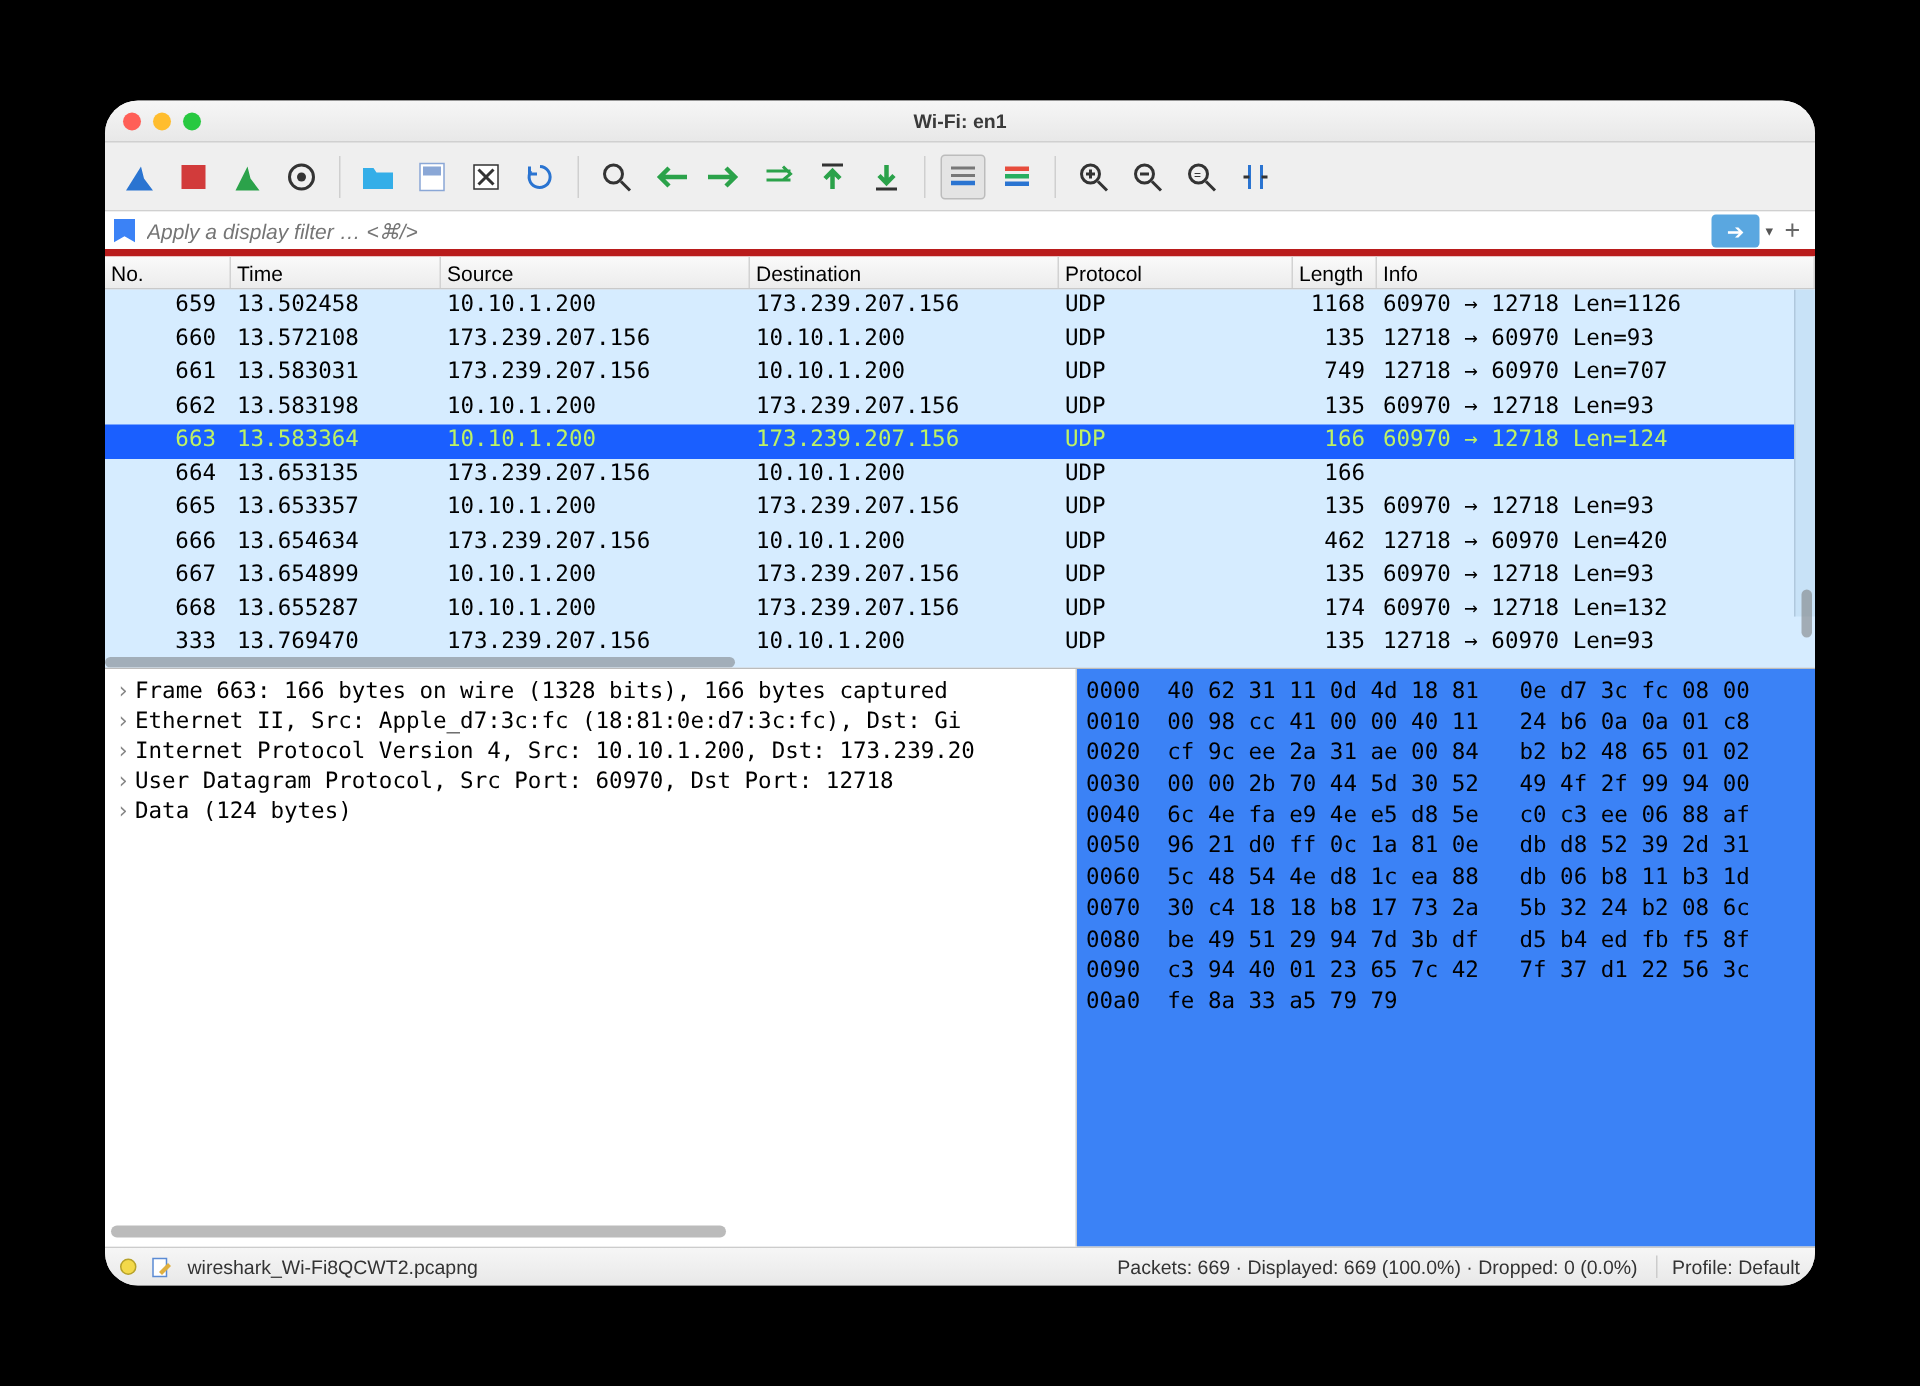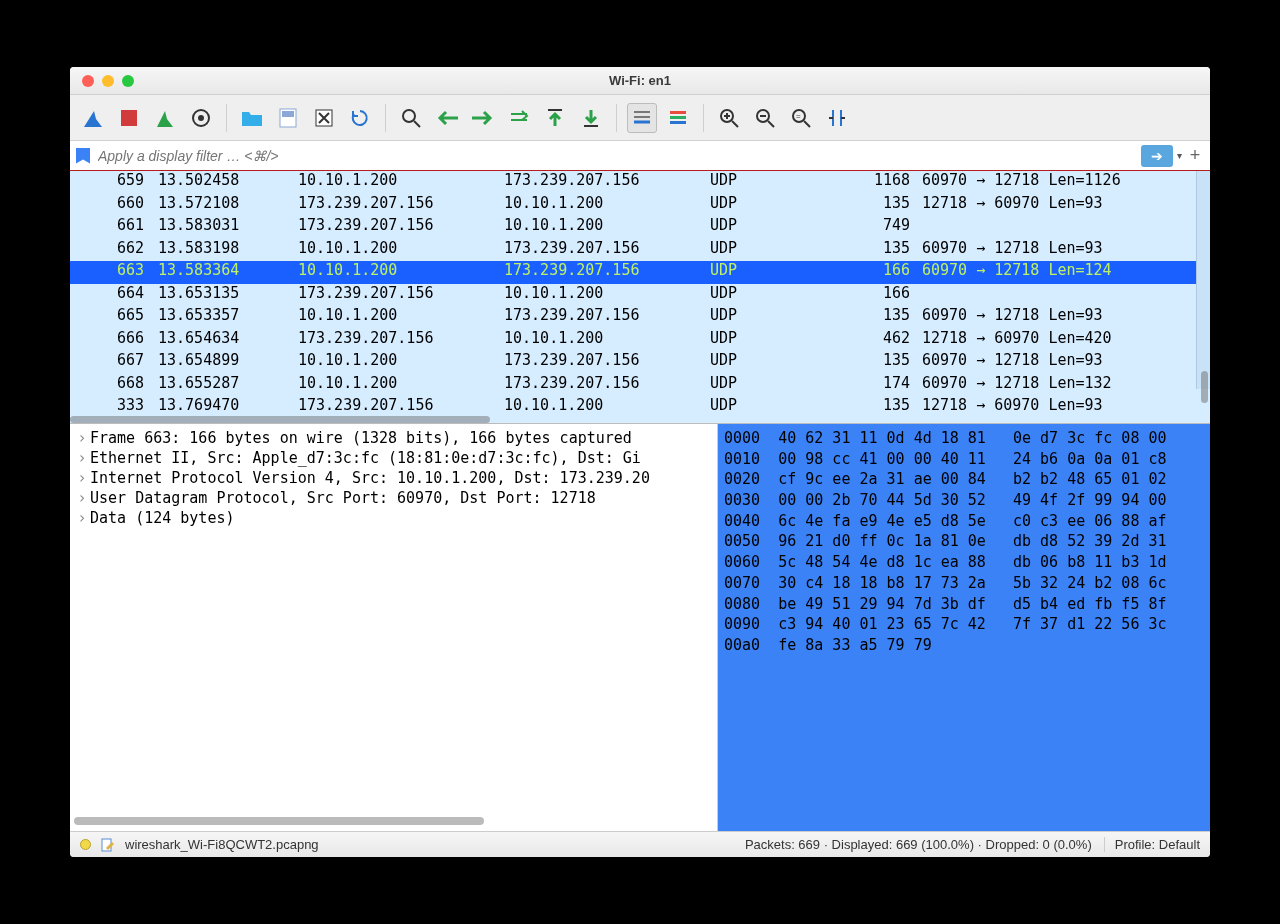--- a/index.html
+++ b/index.html
@@ -9,21 +9,21 @@
     height: 924px;
     font-family: -apple-system, "Helvetica Neue", Arial, sans-serif;
     display: flex;
     align-items: center;
     justify-content: center;
   }
   .window {
     width: 1140px;
     height: 790px;
     background: #ececec;
-    border-radius: 4px;
+    border-radius: 22px;
     box-shadow: 0 20px 60px rgba(0,0,0,.5);
     display: flex;
     flex-direction: column;
     overflow: hidden;
   }
   .titlebar {
     height: 28px;
     background: linear-gradient(#f6f6f6,#e8e8e8);
     display:flex;
     align-items:center;
@@ -48,21 +48,21 @@
   .tb-sep{width:1px;height:28px;background:#cfcfcf;margin:0 4px;}
   .tb-btn{width:30px;height:30px;display:flex;align-items:center;justify-content:center;border-radius:3px;cursor:pointer;}
   .icon{display:block;}
   .filterbar{
     height:30px;
     display:flex;
     align-items:center;
     padding:2px 6px;
     gap:4px;
     background:#fff;
-    border-bottom:1px solid #b91c1c;
+    border-bottom:5px solid #b91c1c;
   }
   .bookmark{width:14px;height:16px;background:#3b82f6;clip-path:polygon(0 0,100% 0,100% 100%,50% 75%,0 100%);}
   .filter-input{
     flex:1;
     border:none;
     outline:none;
     font-size:14px;
     color:#555;
     height:24px;
     padding:0 4px;
@@ -294,20 +294,29 @@
   <div class="filterbar">
     <div class="bookmark"></div>
     <input class="filter-input" placeholder="Apply a display filter … &lt;⌘/&gt;" style="">
     <div class="filter-go">
       <span>➔</span>
     </div>
     <span class="caret-down">▾</span>
     <span class="plus">+</span>
   </div>
 
+  <div class="columns">
+    <div class="col c-no">No.</div>
+    <div class="col c-time">Time</div>
+    <div class="col c-src">Source</div>
+    <div class="col c-dst">Destination</div>
+    <div class="col c-proto">Protocol</div>
+    <div class="col c-len">Length</div>
+    <div class="col c-info">Info</div>
+  </div>
 
   <div class="packet-list" id="packet-list">
     <div class="row">
         <div class="cell no">659</div>
         <div class="cell time">13.502458</div>
         <div class="cell src">10.10.1.200</div>
         <div class="cell dst">173.239.207.156</div>
         <div class="cell proto">UDP</div>
         <div class="cell len">1168</div>
         <div class="cell info">60970 → 12718 Len=1126</div>
@@ -321,20 +330,21 @@
         <div class="cell len">135</div>
         <div class="cell info">12718 → 60970 Len=93</div>
       </div>
       <div class="row">
         <div class="cell no">661</div>
         <div class="cell time">13.583031</div>
         <div class="cell src">173.239.207.156</div>
         <div class="cell dst">10.10.1.200</div>
         <div class="cell proto">UDP</div>
         <div class="cell len">749</div>
+        <div class="cell info">12718 → 60970 Len=707</div>
       </div>
       <div class="row">
         <div class="cell no">662</div>
         <div class="cell time">13.583198</div>
         <div class="cell src">10.10.1.200</div>
         <div class="cell dst">173.239.207.156</div>
         <div class="cell proto">UDP</div>
         <div class="cell len">135</div>
         <div class="cell info">60970 → 12718 Len=93</div>
       </div>

